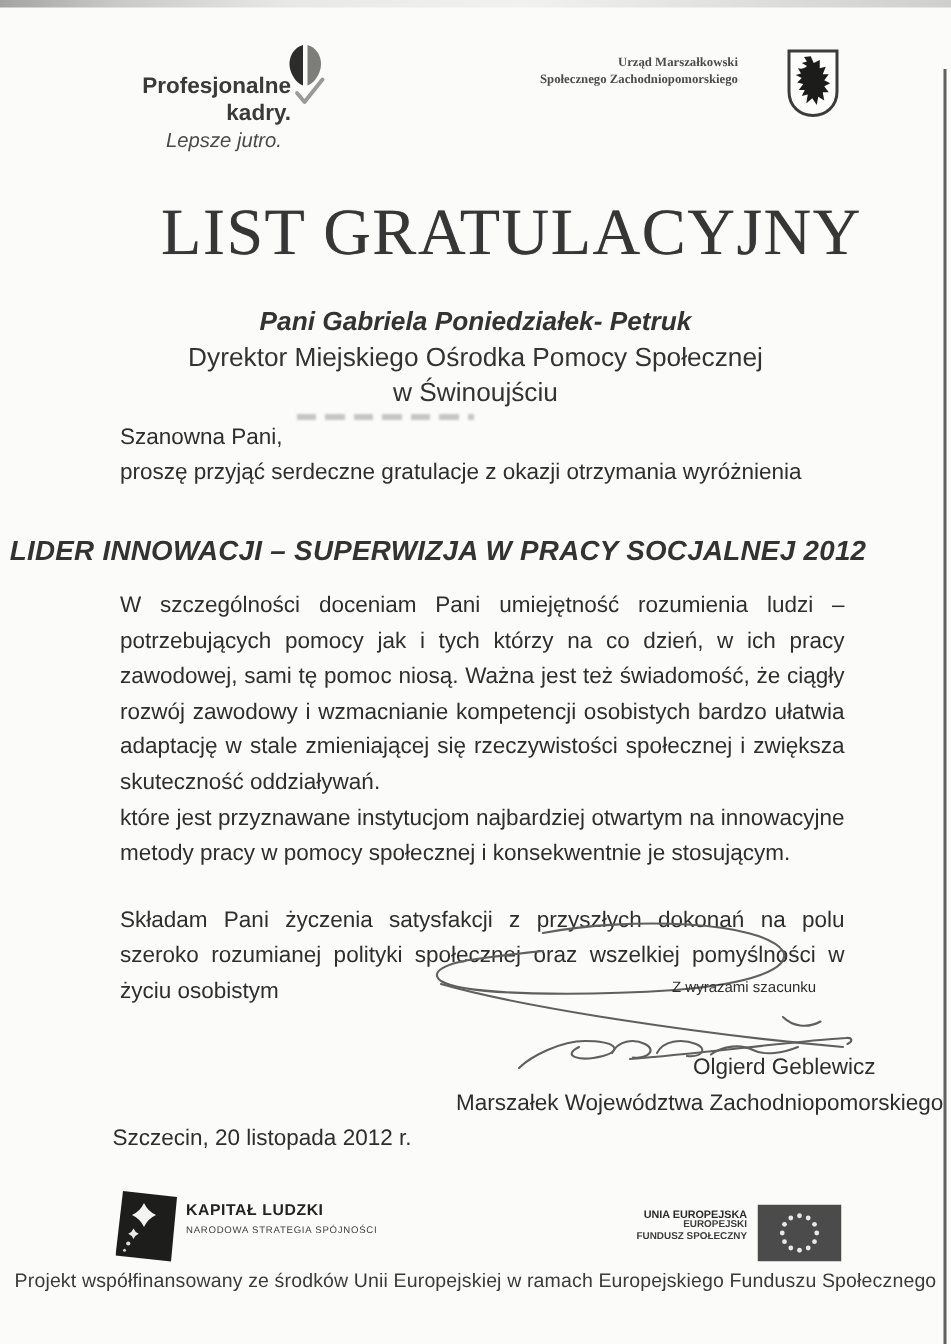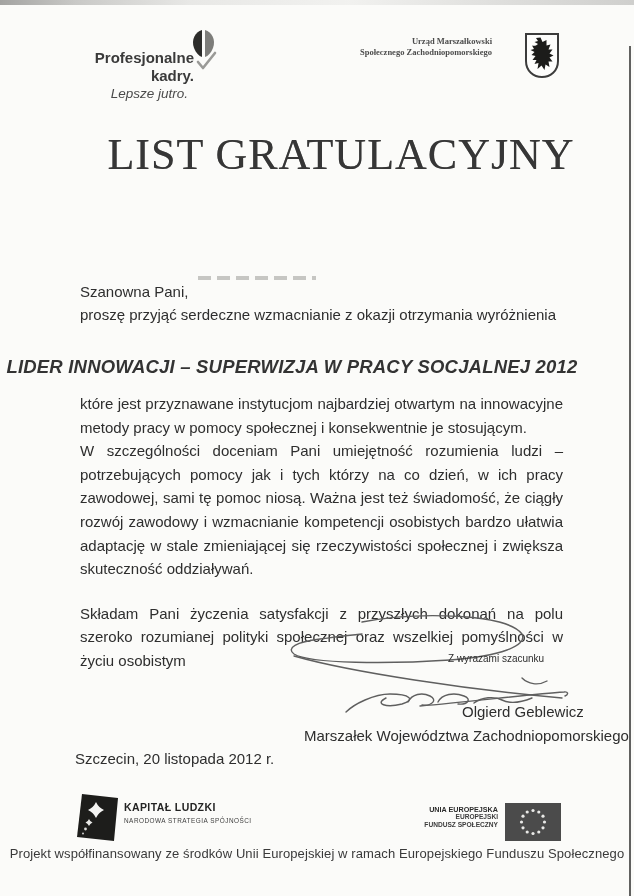--- a/index.html
+++ b/index.html
@@ -104,29 +104,34 @@
   </div>
   <div class="shield">
     <svg width="36" height="47" viewBox="0 0 36 47">
       <path d="M2,2 H34 V29 C34,39 26.5,45 18,45 C9.5,45 2,39 2,29 Z" fill="#fdfdfc" stroke="#3c3c3c" stroke-width="2"></path>
       <path d="M12,6 L14,9 L10.5,10 L14,12 C12,14 10,14 8,13.5 L10,17 L6.5,18 L10.5,20 L7.5,23 L11.5,24 L8.5,28 L12.5,28 L10.5,32 L14.5,31 L13.5,37 L17.5,33.5 L20.5,38 L21.5,32.5 L25.5,35 L24.5,29.5 L28.5,29.5 L25.5,25.5 L29.5,23.5 L25.5,21.5 L28.5,17.5 L24.5,17.5 L26.5,12.5 L22.5,13.5 L22.5,8 L18.5,10 L16.5,5.5 Z" fill="#1c1c1a"></path>
     </svg>
   </div>
 
   <div class="title">LIST GRATULACYJNY</div>
 
+  <div class="recipient">
+    <div class="name">Pani Gabriela Poniedziałek- Petruk</div>
+    <div class="role">Dyrektor Miejskiego Ośrodka Pomocy Społecznej</div>
+    <div class="city">w Świnoujściu</div>
+  </div>
 
   <div class="line-sal">Szanowna Pani,</div>
-  <div class="line-intro">proszę przyjąć serdeczne wzmacnianie z okazji otrzymania wyróżnienia</div>
+  <div class="line-intro">proszę przyjąć serdeczne gratulacje z okazji otrzymania wyróżnienia</div>
 
   <div class="award">LIDER INNOWACJI – SUPERWIZJA W PRACY SOCJALNEJ 2012</div>
 
   <div class="body">
+    <p>W szczególności doceniam Pani umiejętność rozumienia ludzi – potrzebujących pomocy jak i tych którzy na co dzień, w ich pracy zawodowej, sami tę pomoc niosą. Ważna jest też świadomość, że ciągły rozwój zawodowy i wzmacnianie kompetencji osobistych bardzo ułatwia adaptację w stale zmieniającej się rzeczywistości społecznej i zwiększa skuteczność oddziaływań.</p>
     <p>które jest przyznawane instytucjom najbardziej otwartym na innowacyjne metody pracy w pomocy społecznej i konsekwentnie je stosującym.</p>
-    <p>W szczególności doceniam Pani umiejętność rozumienia ludzi – potrzebujących pomocy jak i tych którzy na co dzień, w ich pracy zawodowej, sami tę pomoc niosą. Ważna jest też świadomość, że ciągły rozwój zawodowy i wzmacnianie kompetencji osobistych bardzo ułatwia adaptację w stale zmieniającej się rzeczywistości społecznej i zwiększa skuteczność oddziaływań.</p>
     <p class="gap">Składam Pani życzenia satysfakcji z przyszłych dokonań na polu szeroko rozumianej polityki społecznej oraz wszelkiej pomyślności w życiu osobistym</p>
   </div>
 
   <div class="sig-svg">
     <svg width="352" height="120" viewBox="0 0 352 120">
       <g fill="none" stroke="#5f5f5f" stroke-width="1.4" stroke-linecap="round">
         <path d="M92,16 C150,5 238,8 252,28 C258,40 230,50 180,54 C120,58 40,58 24,48 C16,42 26,36 50,33 C62,31.5 76,29.5 92,28"></path>
         <path d="M24,50 C80,66 200,84 292,92"></path>
         <path d="M252,72 C258,78 268,80 277,75"></path>
         <path d="M76,106 C84,98 104,88 120,88 C140,88 146,94 132,98 C116,102 104,98 116,92"></path>

